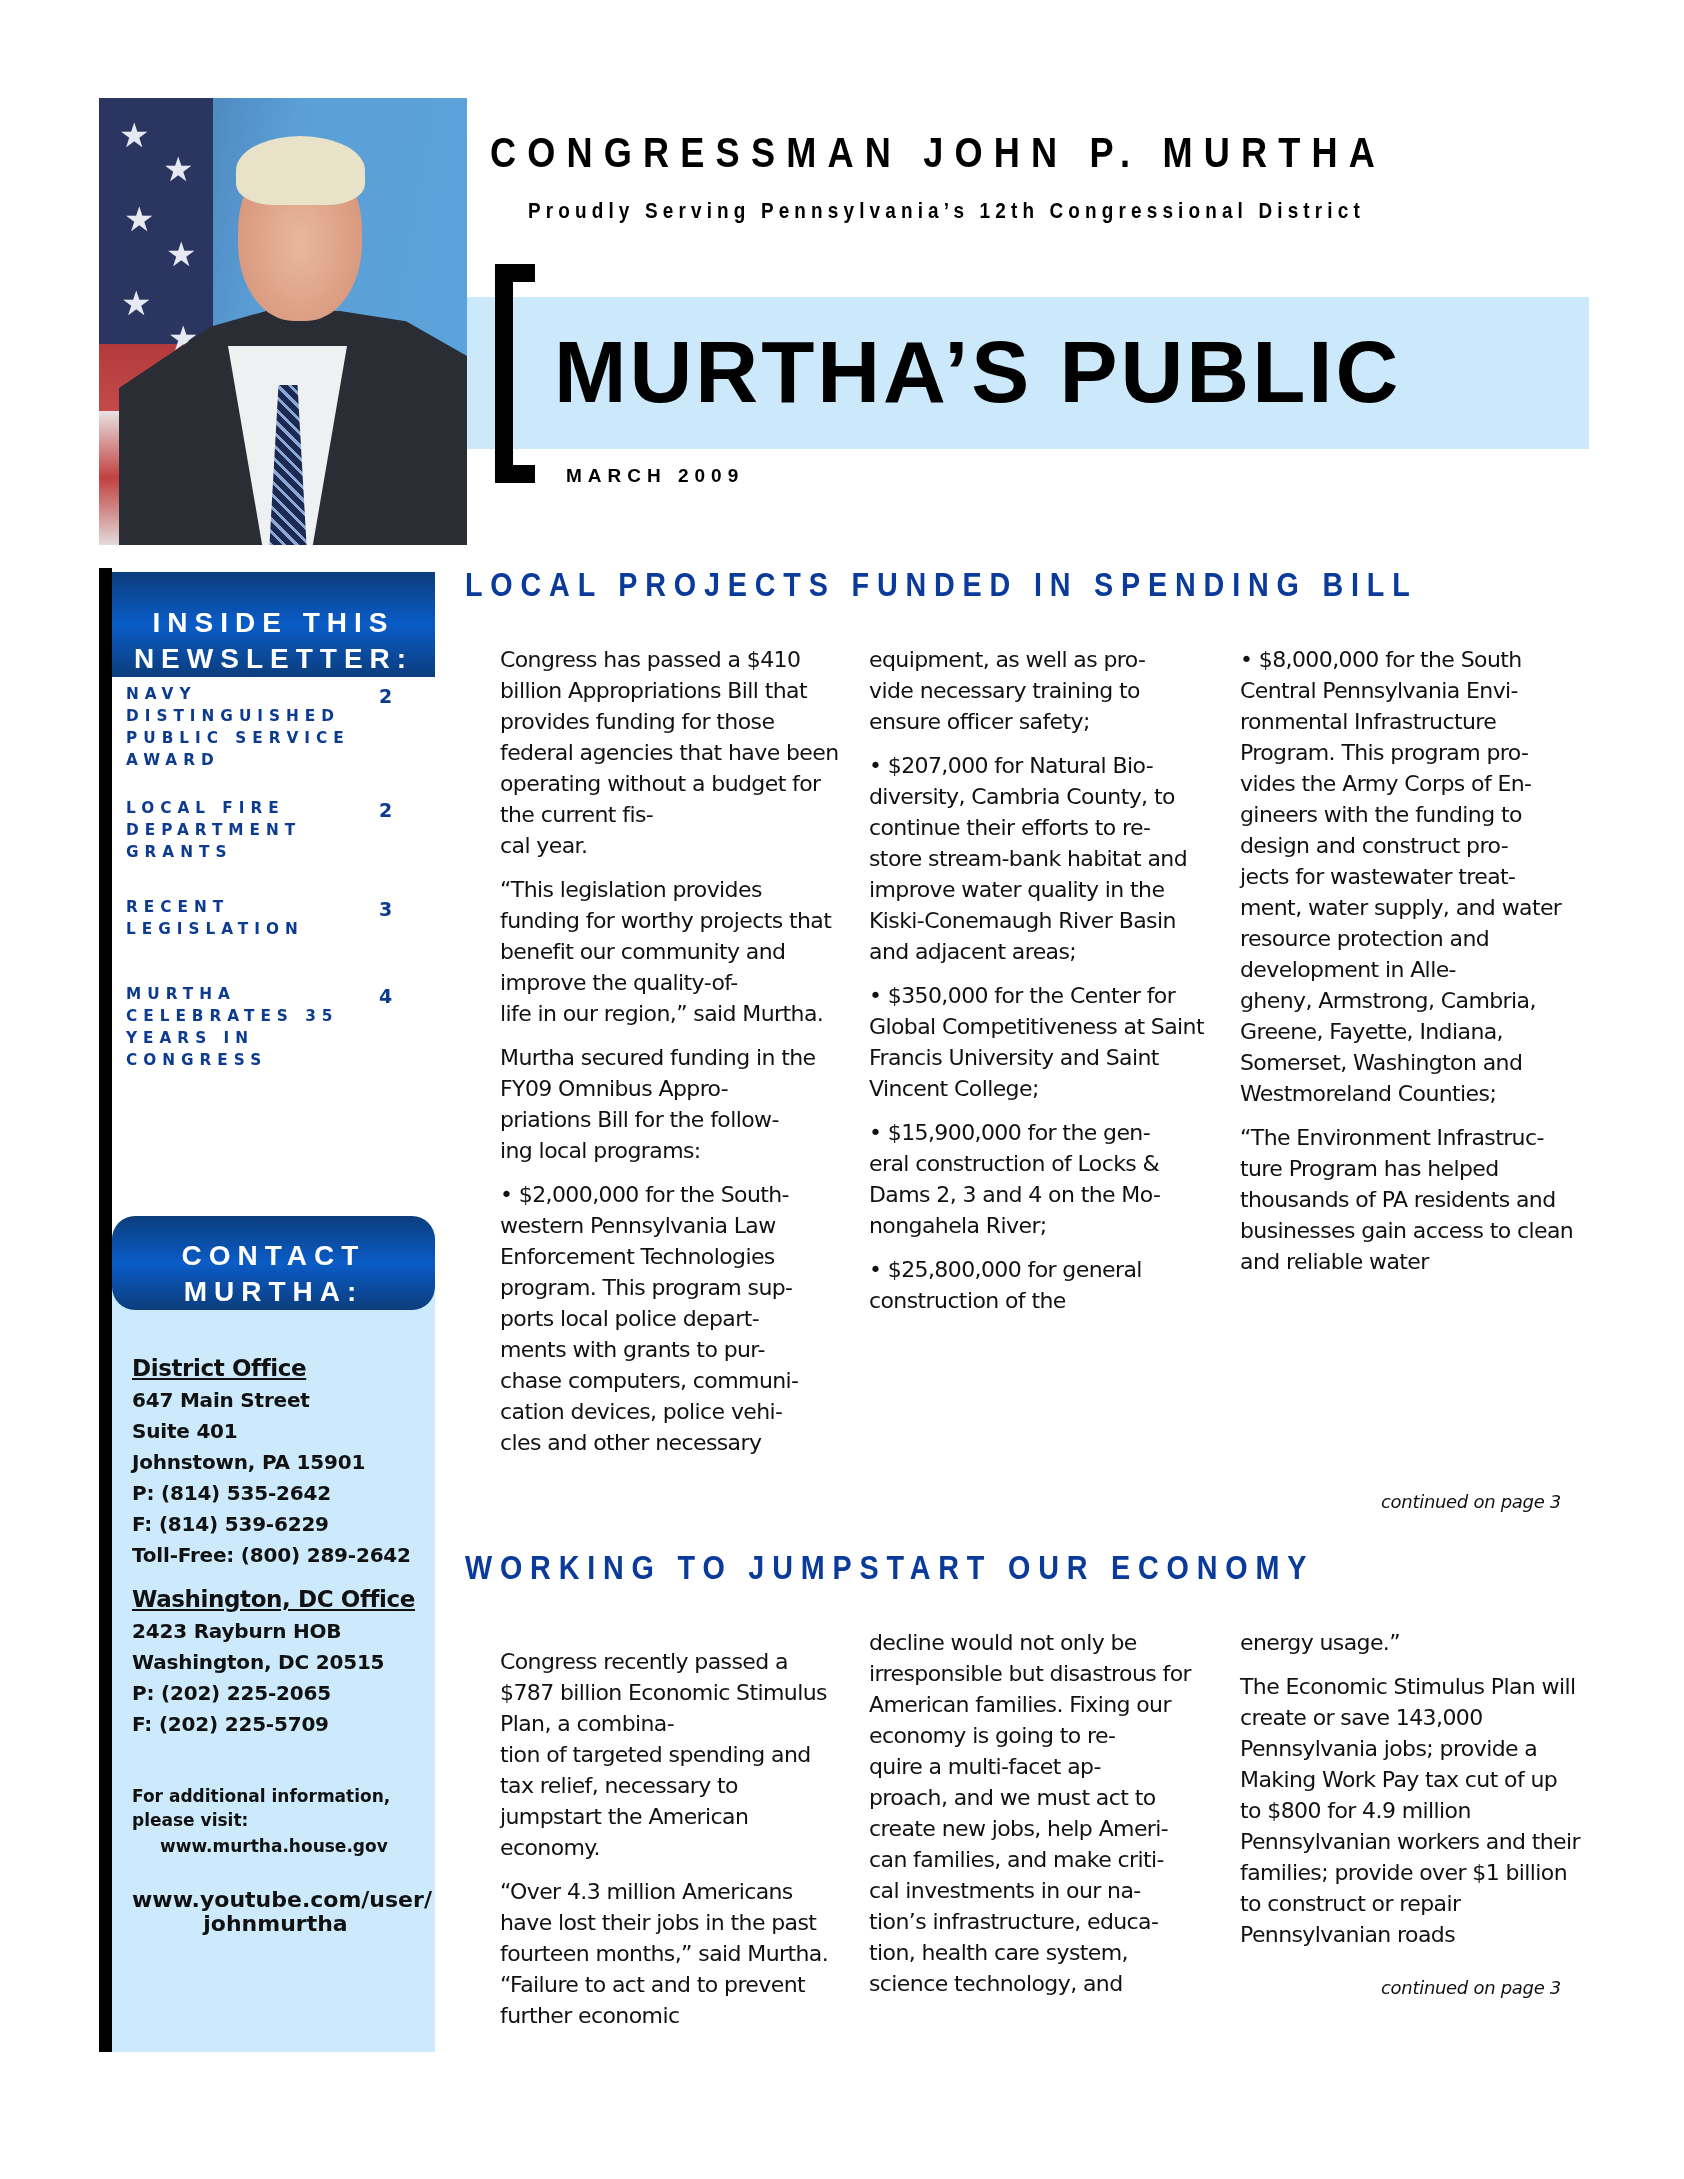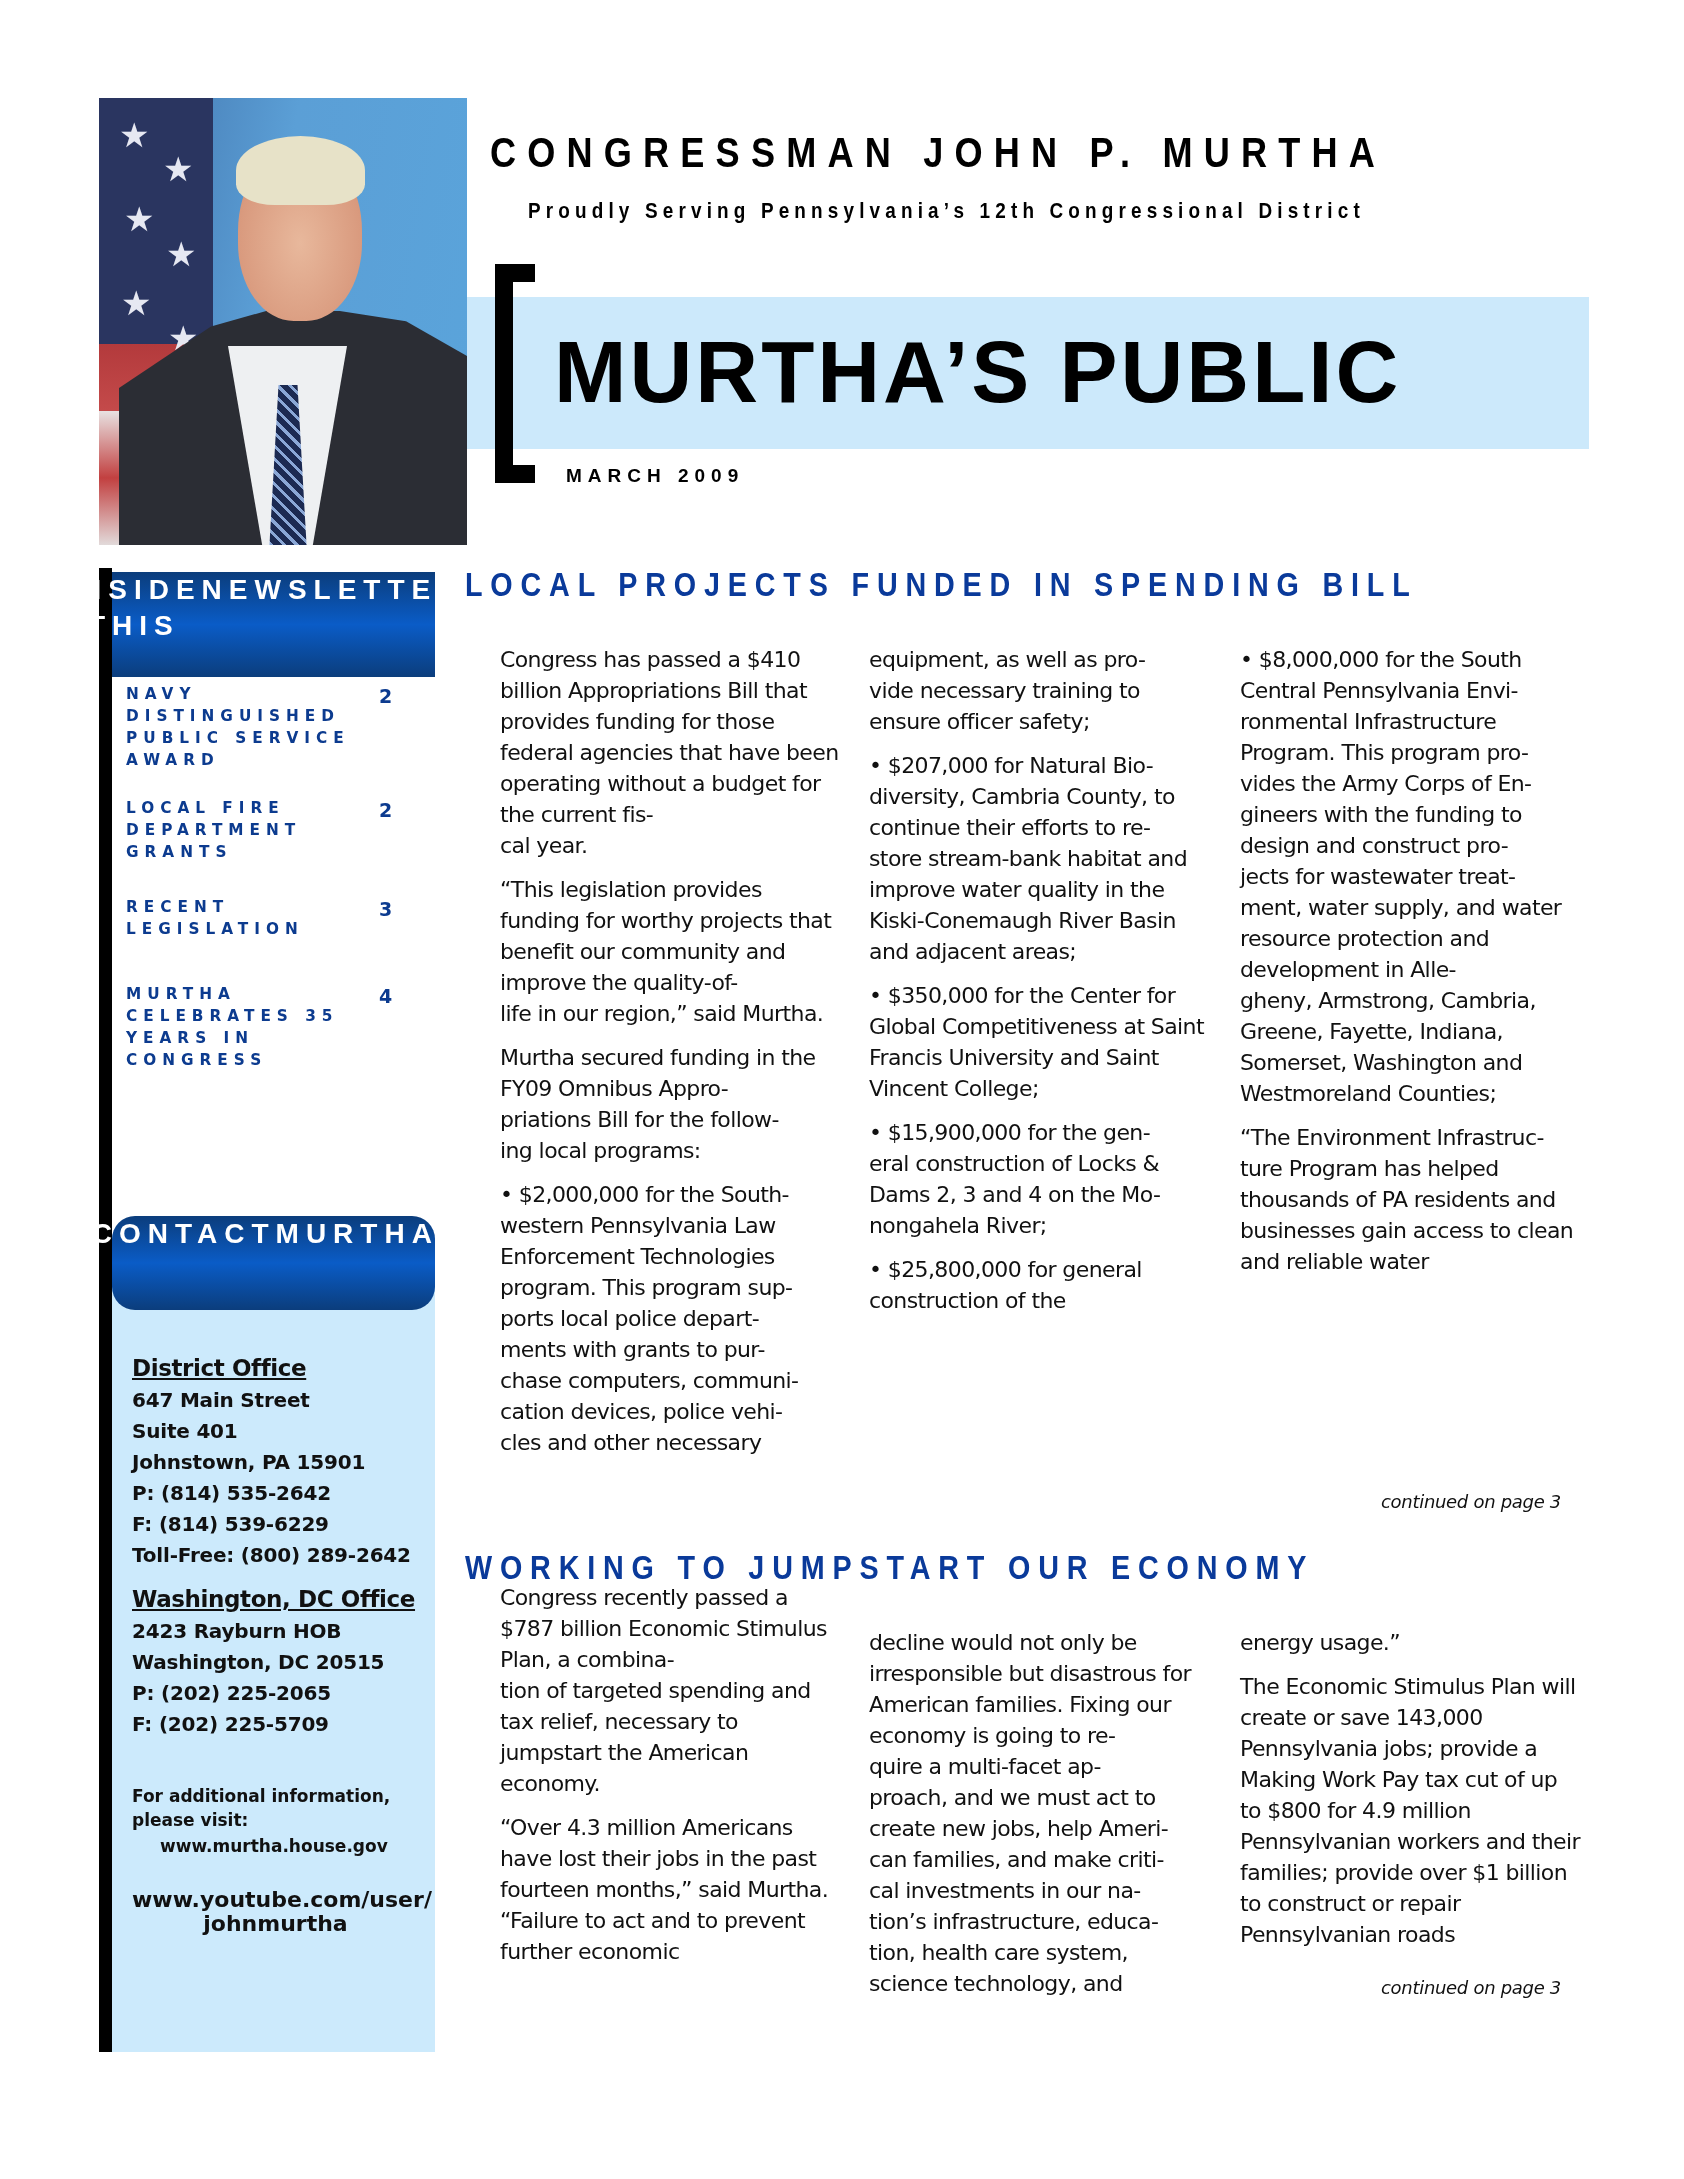--- a/index.html
+++ b/index.html
@@ -73,21 +73,21 @@
   }
 
   
   .sidebar-rule {
     position: absolute; left: 99px; top: 568px; width: 13px; height: 1484px; background: #000;
   }
   .side-head {
     position: absolute; left: 112px; width: 323px;
     background: linear-gradient(180deg, #0b3d7c 0%, #0a5cc7 50%, #0b3d7c 100%);
     color: #ffffff; font-weight: 700; text-align: center;
-    display: flex; flex-direction: row; justify-content: center;
+    display: flex; flex-direction: column; justify-content: flex-end;
   }
   .side-head span { display: block; font-size: 28px; letter-spacing: 7px; line-height: 36px; }
   .toc { position: absolute; left: 126px; top: 683px; width: 297px; }
   .toc-item { position: absolute; left: 0; width: 297px; }
   .toc-label {
     display: block; width: 228px;
     font-family: "DejaVu Sans", sans-serif; font-weight: 700; font-size: 15.3px;
     letter-spacing: 6px; line-height: 22px; color: #0c3b8f; text-transform: uppercase;
   }
   .toc-page {
@@ -252,21 +252,21 @@
 ment, water supply, and water resource protection and development in Alle-
 gheny, Armstrong, Cambria, Greene, Fayette, Indiana, Somerset, Washington and Westmoreland Counties;</p>
   <p>“The Environment Infrastruc-
 ture Program has helped thousands of PA residents and businesses gain access to clean and reliable water</p>
 </div>
 
 <div class="continued" style="left:1381px;top:1491px;">continued on page 3</div>
 
 <div class="headline" style="top:1549px;">WORKING TO JUMPSTART OUR ECONOMY</div>
 
-<div class="col" style="left:500px;top:1582px;">
+<div class="col" style="left:500px;top:1646px;">
   <p>Congress recently passed a $787 billion Economic Stimulus Plan, a combina-
 tion of targeted spending and tax relief, necessary to jumpstart the American economy.</p>
   <p>“Over 4.3 million Americans have lost their jobs in the past fourteen months,” said Murtha.  “Failure to act and to prevent further economic</p>
 </div>
 
 <div class="col" style="left:869px;top:1627px;">
   <p>decline would not only be irresponsible but disastrous for American families.  Fixing our economy is going to re-
 quire a multi-facet ap-
 proach, and we must act to create new jobs, help Ameri-
 can families, and make criti-

